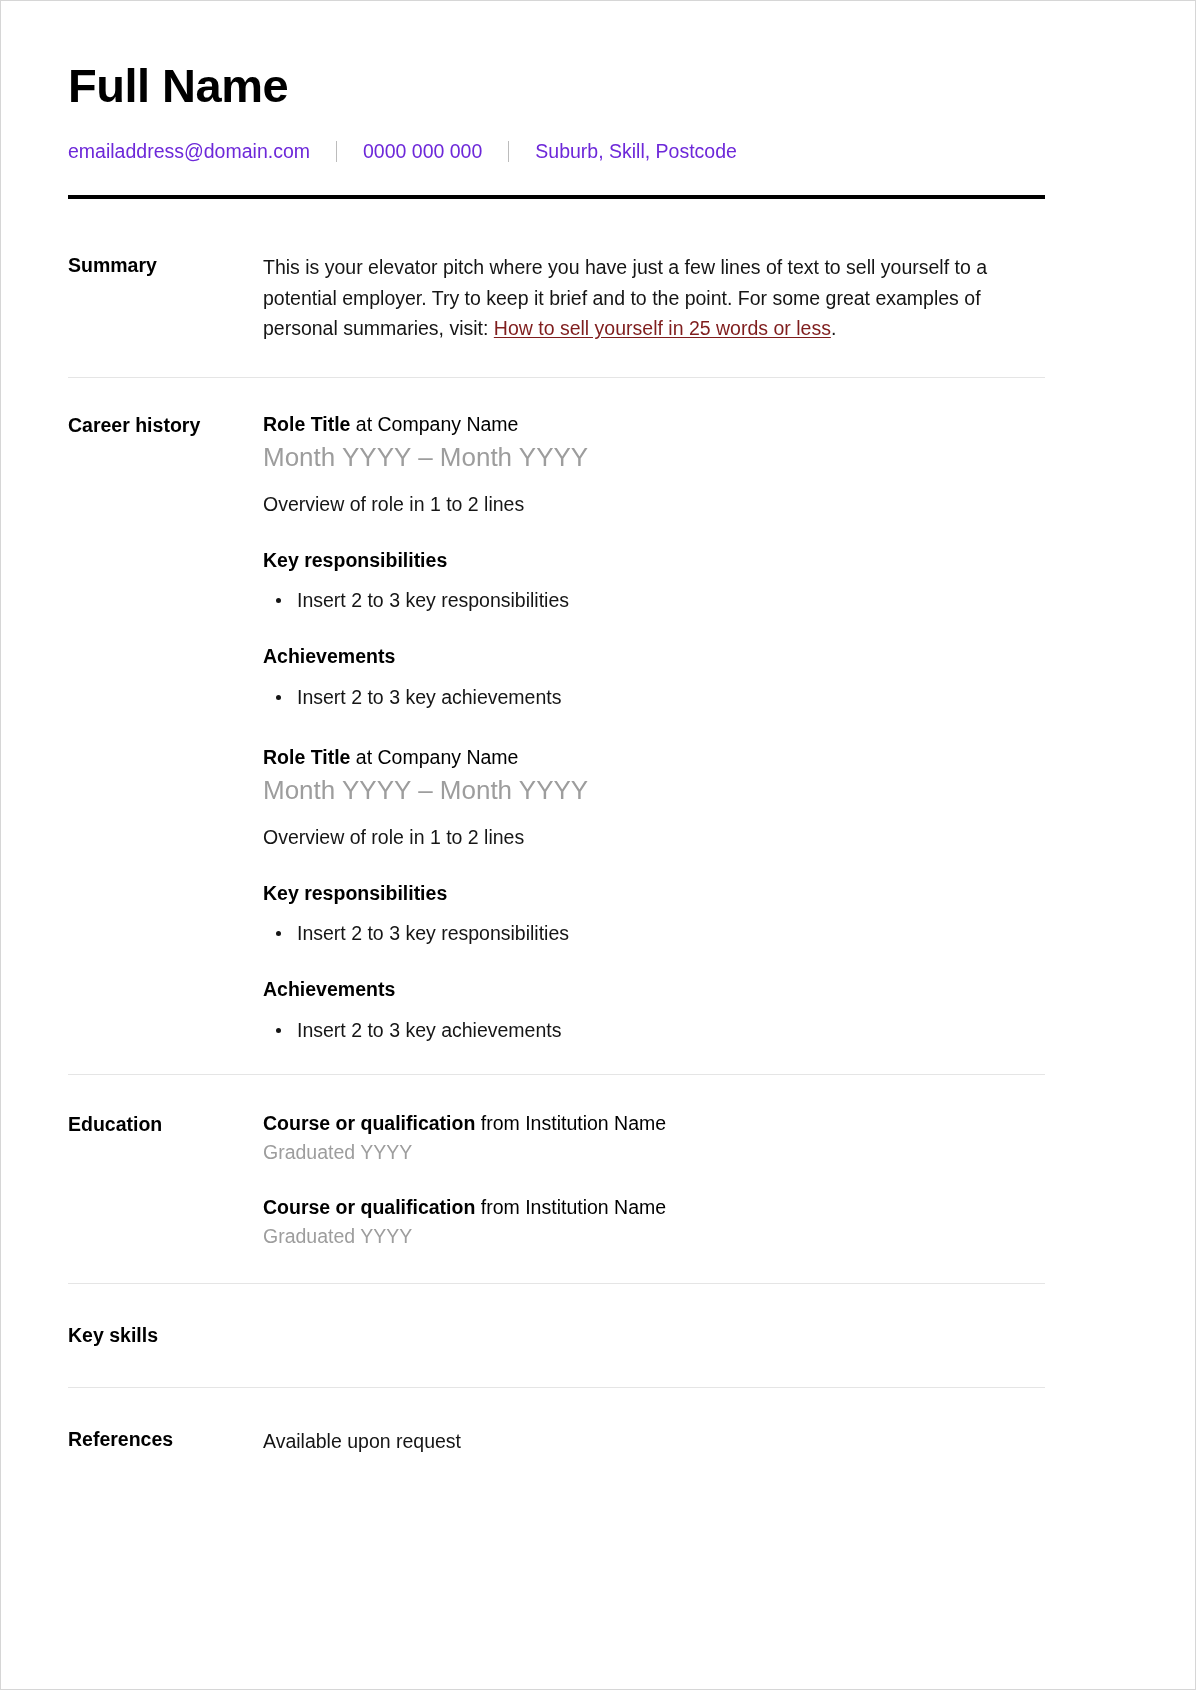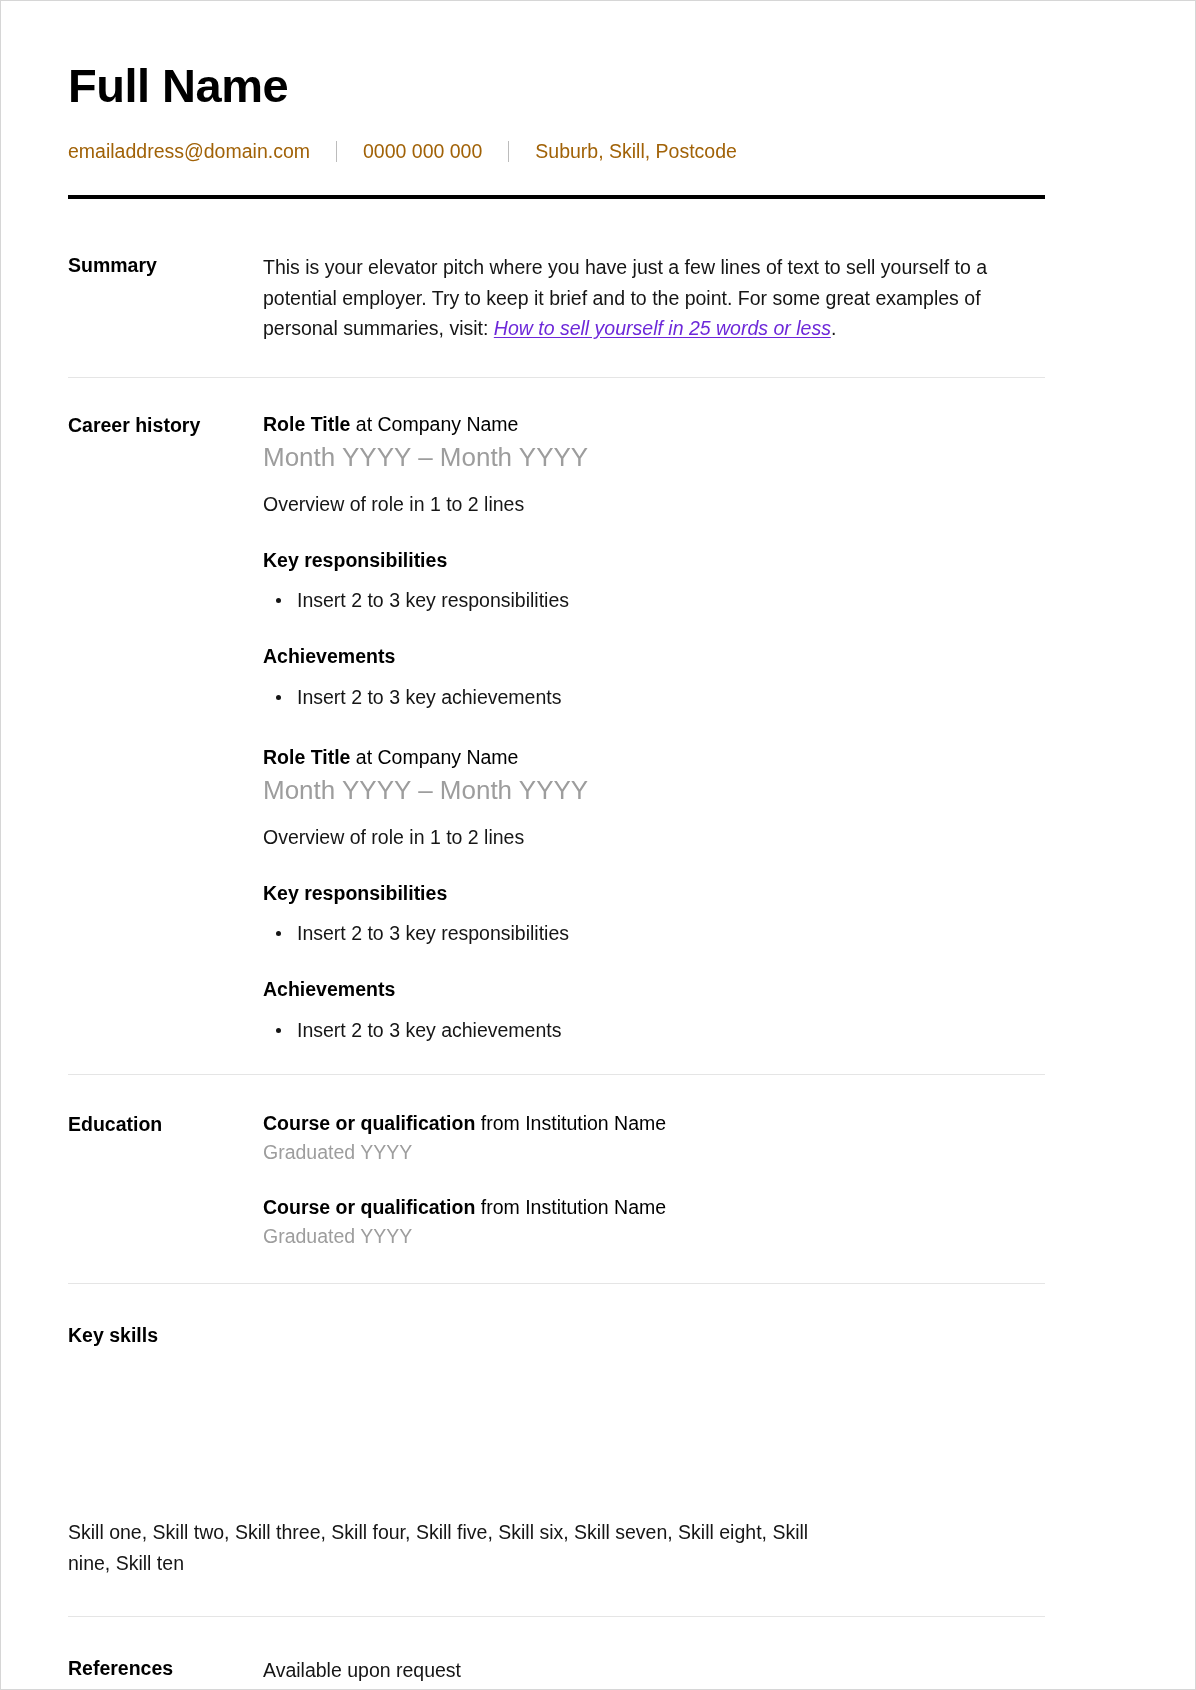--- a/index.html
+++ b/index.html
@@ -34,21 +34,21 @@
     font-weight: bold;
     color: #000000;
     letter-spacing: -0.5px;
     line-height: 1;
     padding-top: 57px;
     white-space: pre;
   }
   .contact {
     margin-top: 31px;
     font-size: 19.5px;
-    color: #a16207;
+    color: #6d28d9;
     line-height: 1.2;
     display: flex;
     align-items: center;
   }
   .contact .sep {
     display: inline-block;
     width: 1px;
     height: 21px;
     background: #bcbcbc;
     margin: 0 26px;
@@ -82,29 +82,28 @@
   .divider {
     height: 1px;
     background: #e5e5e5;
     width: 977px;
   }
 
   
   .sec-summary   { padding-top: 53px; padding-bottom: 34px; }
   .sec-career    { padding-top: 34px; padding-bottom: 30px; }
   .sec-education { padding-top: 36px; padding-bottom: 34px; }
-  .sec-skills    { padding-top: 38px; padding-bottom: 38px; flex-direction: column; }
+  .sec-skills    { padding-top: 38px; padding-bottom: 38px; }
   .sec-references{ padding-top: 38px; padding-bottom: 38px; }
 
   .summary-text { max-width: 780px; }
   .link {
-    color: #6d28d9;
+    color: #7f1d1d;
     text-decoration: underline;
     text-underline-offset: 2px;
-    font-style: italic;
   }
 
   
   .job { margin-bottom: 34px; }
   .job:last-child { margin-bottom: 0; }
   .job-title {
     font-size: 19.5px;
     color: #000000;
     line-height: 1.3;
   }
@@ -249,23 +248,20 @@
           <div class="edu-grad">Graduated YYYY</div>
         </div>
 
       </div>
     </div>
 
     <div class="divider"></div>
 
     <div class="section sec-skills">
       <div class="label-col">Key skills</div>
-      <div class="content-col">
-        <div class="skills-text">Skill one, Skill two, Skill three, Skill four, Skill five, Skill six, Skill seven, Skill eight, Skill nine, Skill ten</div>
-      </div>
     </div>
 
     <div class="divider"></div>
 
     <div class="section sec-references">
       <div class="label-col">References</div>
       <div class="content-col">
         <div>Available upon request</div>
       </div>
     </div>

